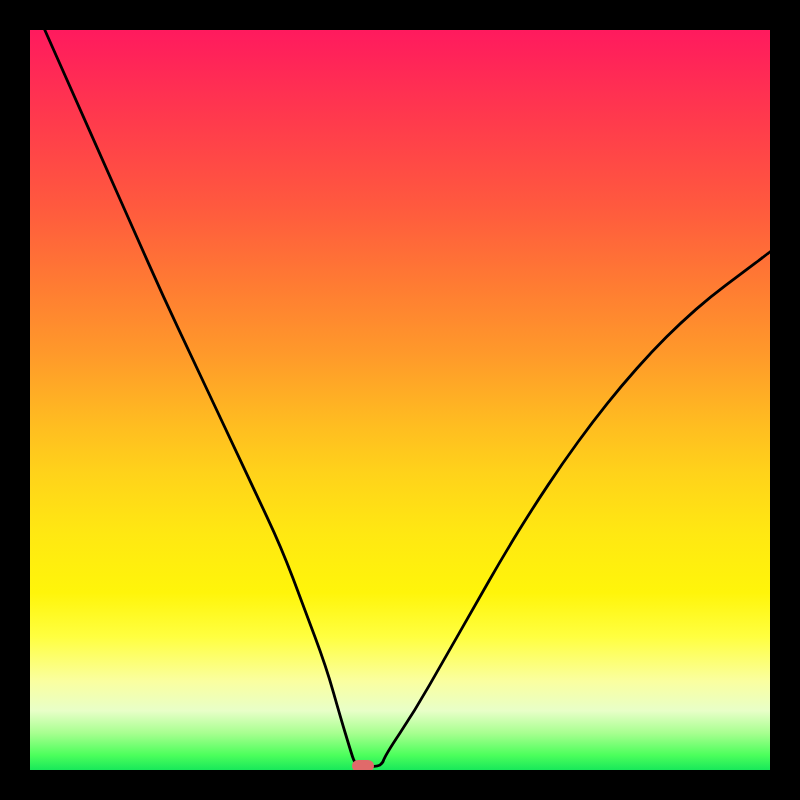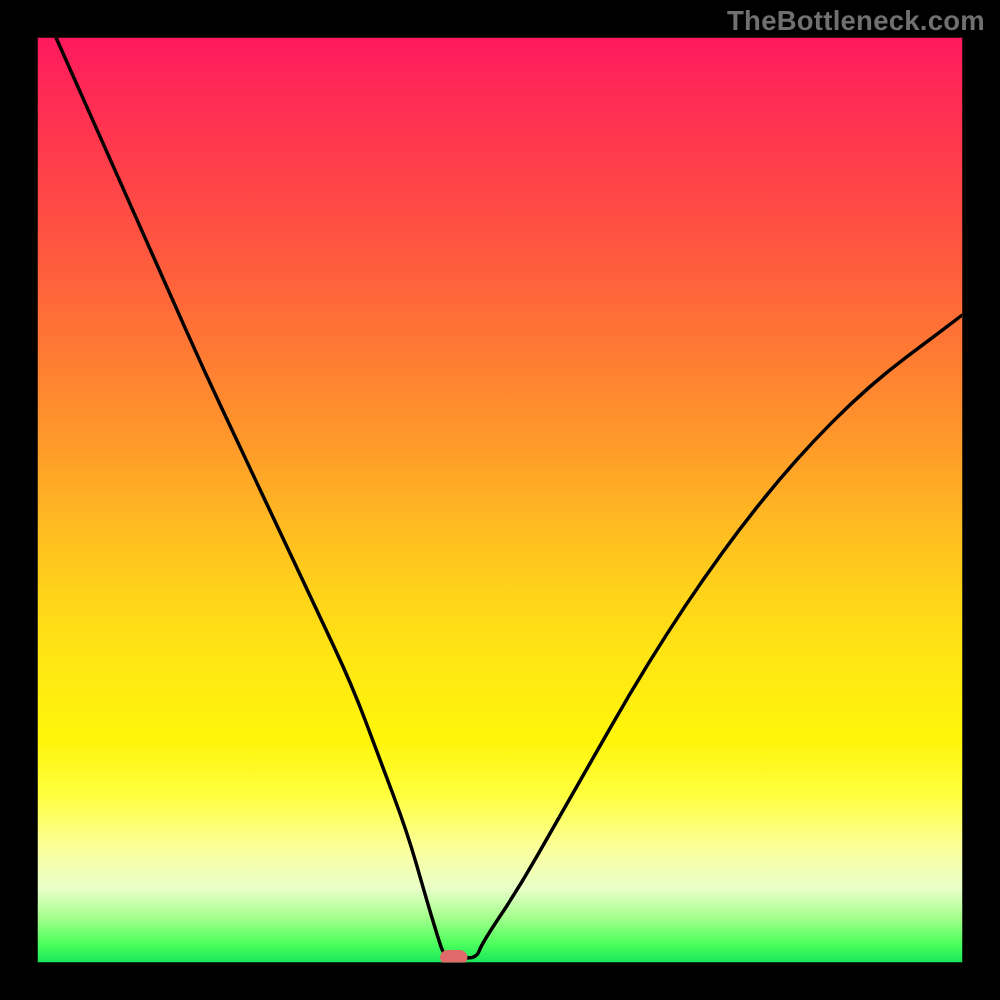--- a/index.html
+++ b/index.html
@@ -73,21 +73,20 @@
     background: #e06a6a;
     z-index: 5;
     transform: translate(-50%, -50%);
   }
 </style>
 </head>
 <body>
 
 <div class="frame">
 
-  <div class="watermark">TheBottleneck.com</div>
 
   <div class="plot-area">
 
     <div class="gradient-bg"></div>
 
     <svg class="curve-svg" viewBox="0 0 740 740" preserveAspectRatio="none">
       <path id="bottleneck-path" fill="none" stroke="#000000" stroke-width="2.8" stroke-linejoin="round" stroke-linecap="round" d="M 14.80 0.00 Q 14.80 0.00 29.60 33.30 Q 44.40 66.60 59.20 99.90 Q 74.00 133.20 88.80 166.50 Q 103.60 199.80 118.40 233.10 Q 133.20 266.40 148.00 297.85 Q 162.80 329.30 177.60 360.75 Q 192.40 392.20 207.20 423.65 Q 222.00 455.10 236.80 486.55 Q 251.60 518.00 262.70 547.60 Q 273.80 577.20 284.90 606.80 Q 296.00 636.40 303.40 662.30 Q 310.80 688.20 315.24 703.00 Q 319.68 717.80 322.64 727.05 Q 325.60 736.30 331.15 736.30 Q 336.70 736.30 344.10 736.30 Q 351.50 736.30 353.35 730.75 Q 355.20 725.20 370.00 703.00 Q 384.80 680.80 399.60 654.90 Q 414.40 629.00 429.20 603.10 Q 444.00 577.20 458.80 551.30 Q 473.60 525.40 488.40 501.35 Q 503.20 477.30 518.00 455.10 Q 532.80 432.90 547.60 412.55 Q 562.40 392.20 577.20 373.70 Q 592.00 355.20 606.80 338.55 Q 621.60 321.90 636.40 307.10 Q 651.20 292.30 666.00 279.35 Q 680.80 266.40 695.60 255.30 Q 710.40 244.20 725.20 233.10 T 740.00 222.00"></path>
     </svg>
 
     <div id="min-marker" class="bottom-marker" style="left: 333px; top: 736.3px; background: rgb(224, 106, 106);"></div>

